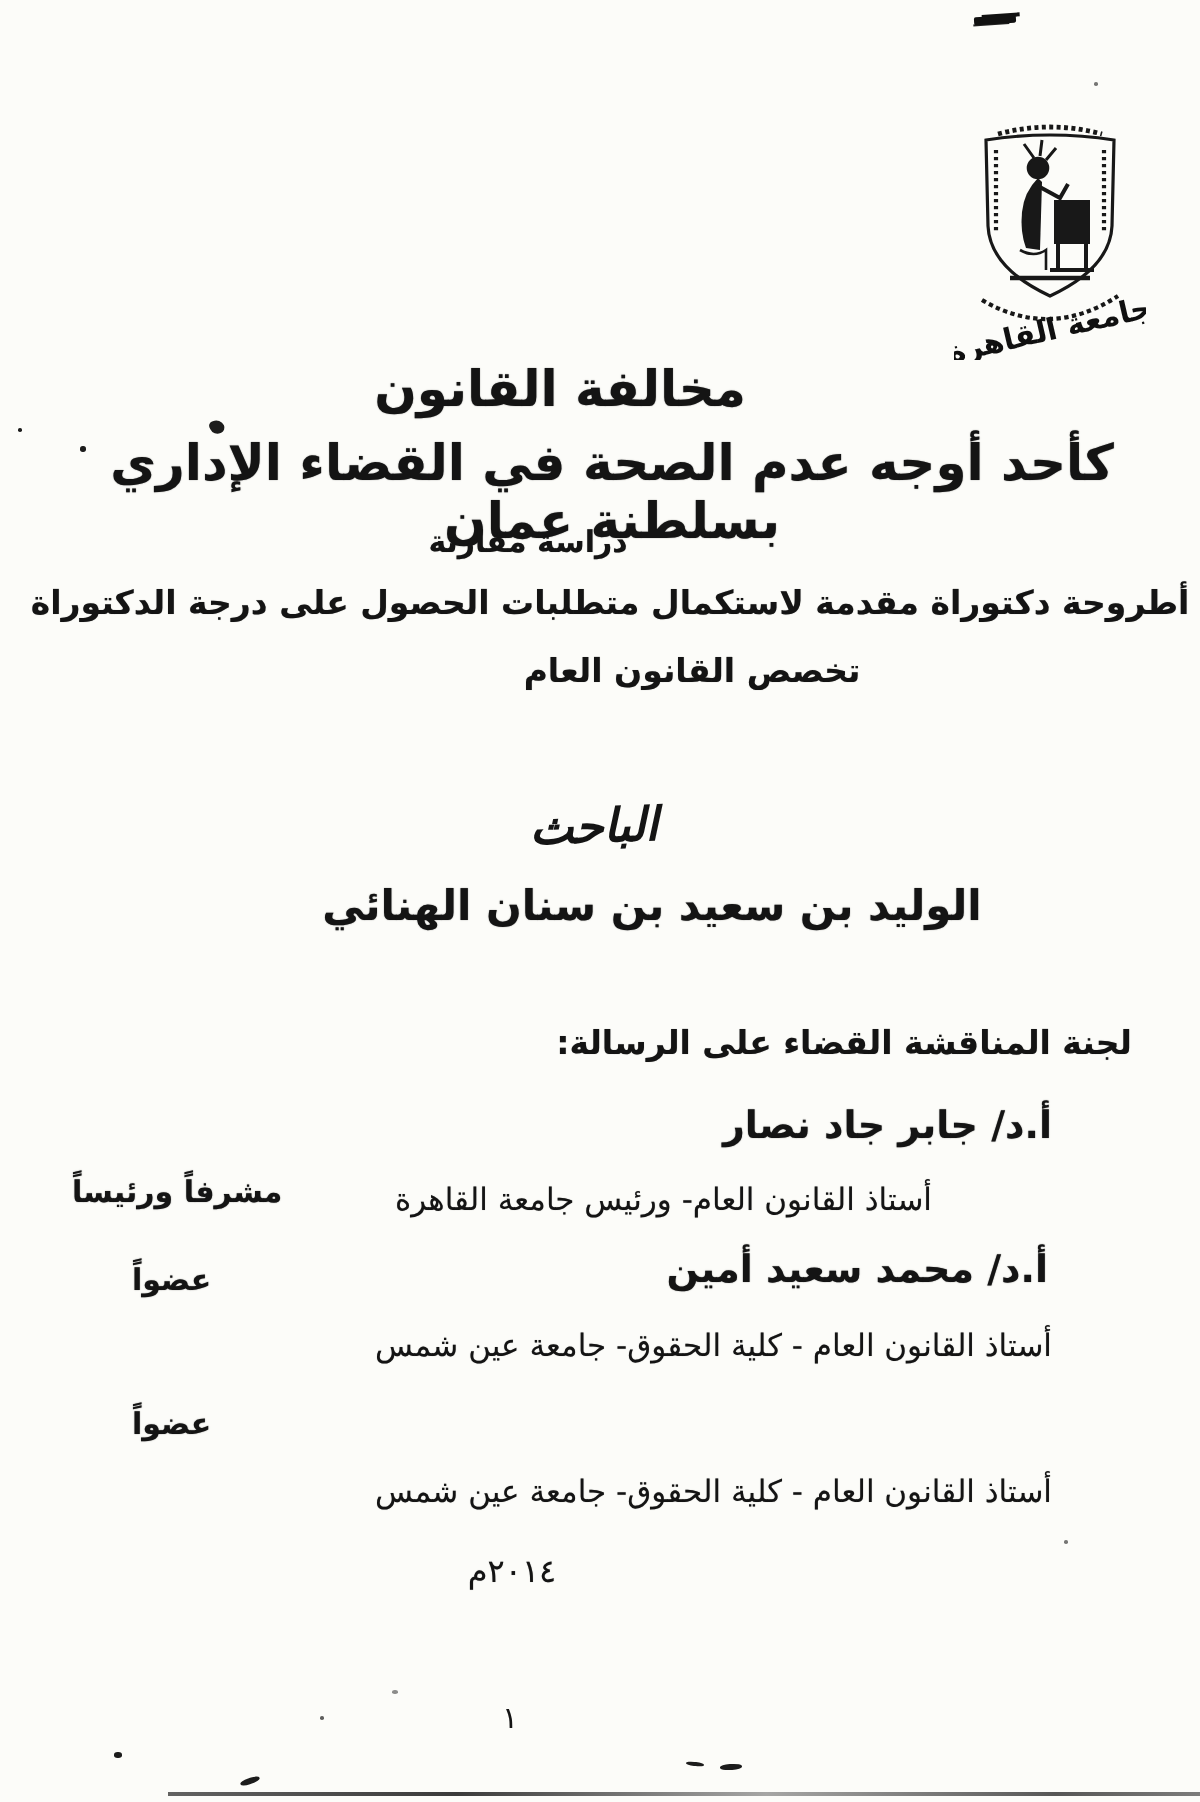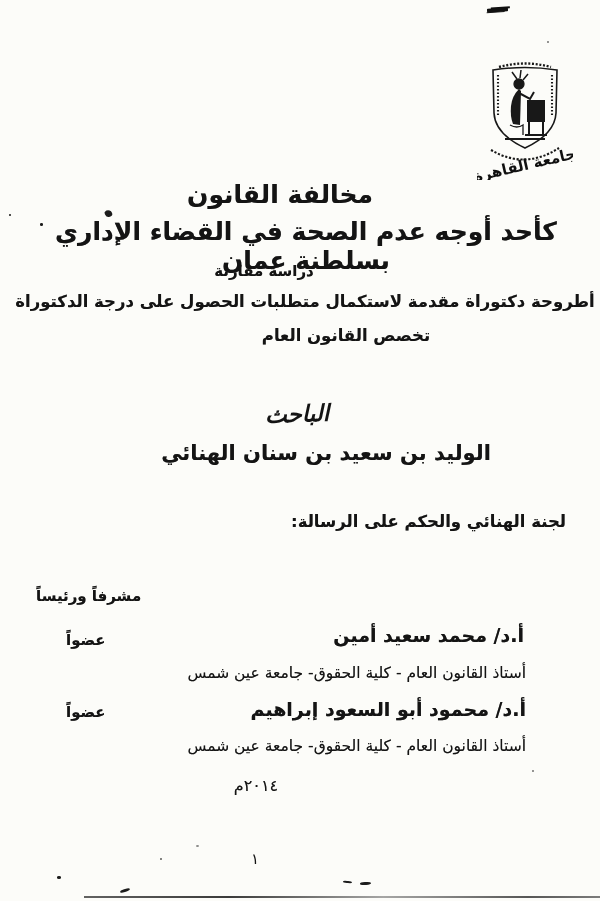--- a/index.html
+++ b/index.html
@@ -80,29 +80,30 @@
 
   <div class="abs center title1 inked">مخالفة القانون</div>
   <div class="abs center title2 inked">كأحد أوجه عدم الصحة في القضاء الإداري بسلطنة عمان</div>
   <div class="abs center subtitle soft">دراسة مقارنة</div>
   <div class="abs center thesis soft">أطروحة دكتوراة مقدمة لاستكمال متطلبات الحصول على درجة الدكتوراة</div>
   <div class="abs center spec soft">تخصص القانون العام</div>
 
   <div class="abs center author-label">الباحث</div>
   <div class="abs center author-name inked">الوليد بن سعيد بن سنان الهنائي</div>
 
-  <div class="abs comm-heading soft">لجنة الهنائي والحكم على الرسالة:</div>
+  <div class="abs comm-heading soft">لجنة المناقشة القضاء على الرسالة:</div>
 
+  <div class="abs m-name m1-name inked">أ.د/ جابر جاد نصار</div>
   <div class="abs m-role m1-role inked">مشرفاً ورئيساً</div>
+  <div class="abs m-aff m1-aff soft">أستاذ القانون العام- ورئيس جامعة القاهرة</div>
 
   <div class="abs m-name m2-name inked">أ.د/ محمد سعيد أمين</div>
   <div class="abs m-role m2-role inked">عضواً</div>
   <div class="abs m-aff m2-aff soft">أستاذ القانون العام - كلية الحقوق- جامعة عين شمس</div>
 
-  <div class="abs m-name m3-name inked">أ.د/ محمود أبو السعود إبراهيم</div>
   <div class="abs m-role m3-role inked">عضواً</div>
   <div class="abs m-aff m3-aff soft">أستاذ القانون العام - كلية الحقوق- جامعة عين شمس</div>
 
   <div class="abs center year soft">٢٠١٤م</div>
   <div class="abs pagenum">١</div>
 
   <div class="speck" style="left:105px;top:210px;width:7px;height:7px;transform:rotate(-25deg);border-radius:30% 60% 40% 55%;"></div>
   <div class="speck" style="left:40px;top:223px;width:3px;height:3px;"></div>
   <div class="speck" style="left:9px;top:214px;width:2px;height:2px;"></div>
   <div class="speck" style="left:547px;top:41px;width:2px;height:2px;opacity:.6;"></div>

